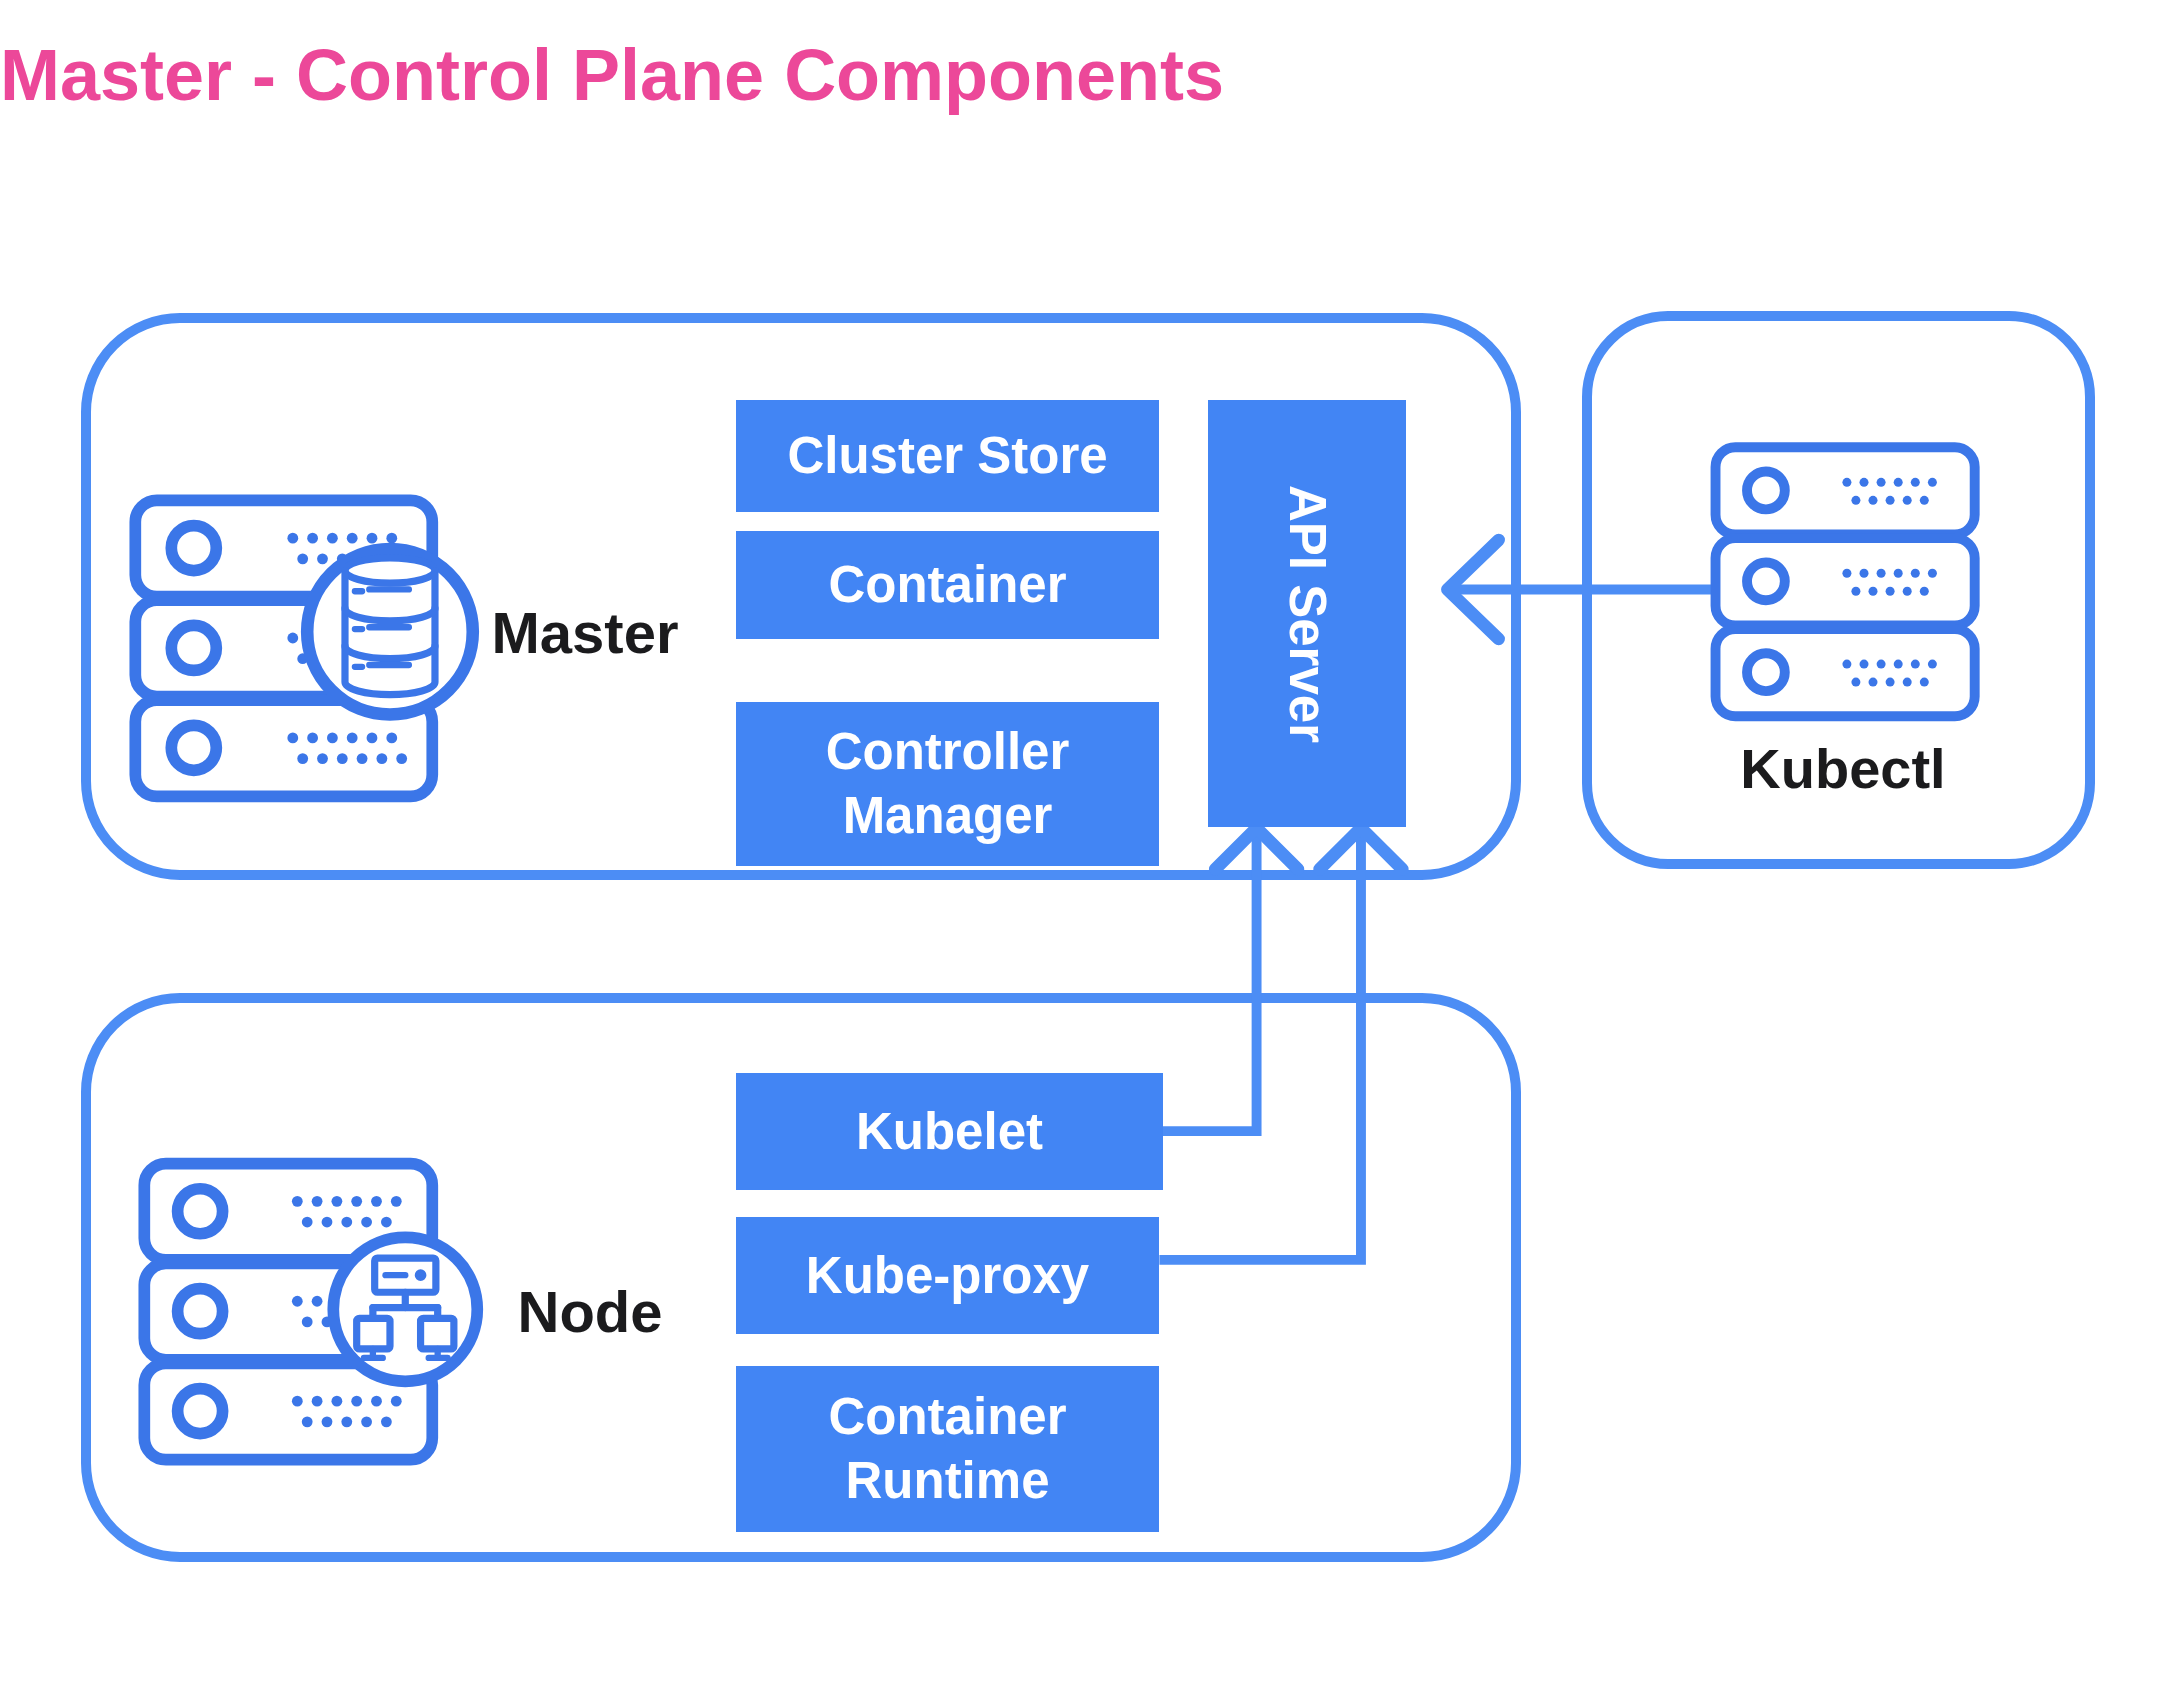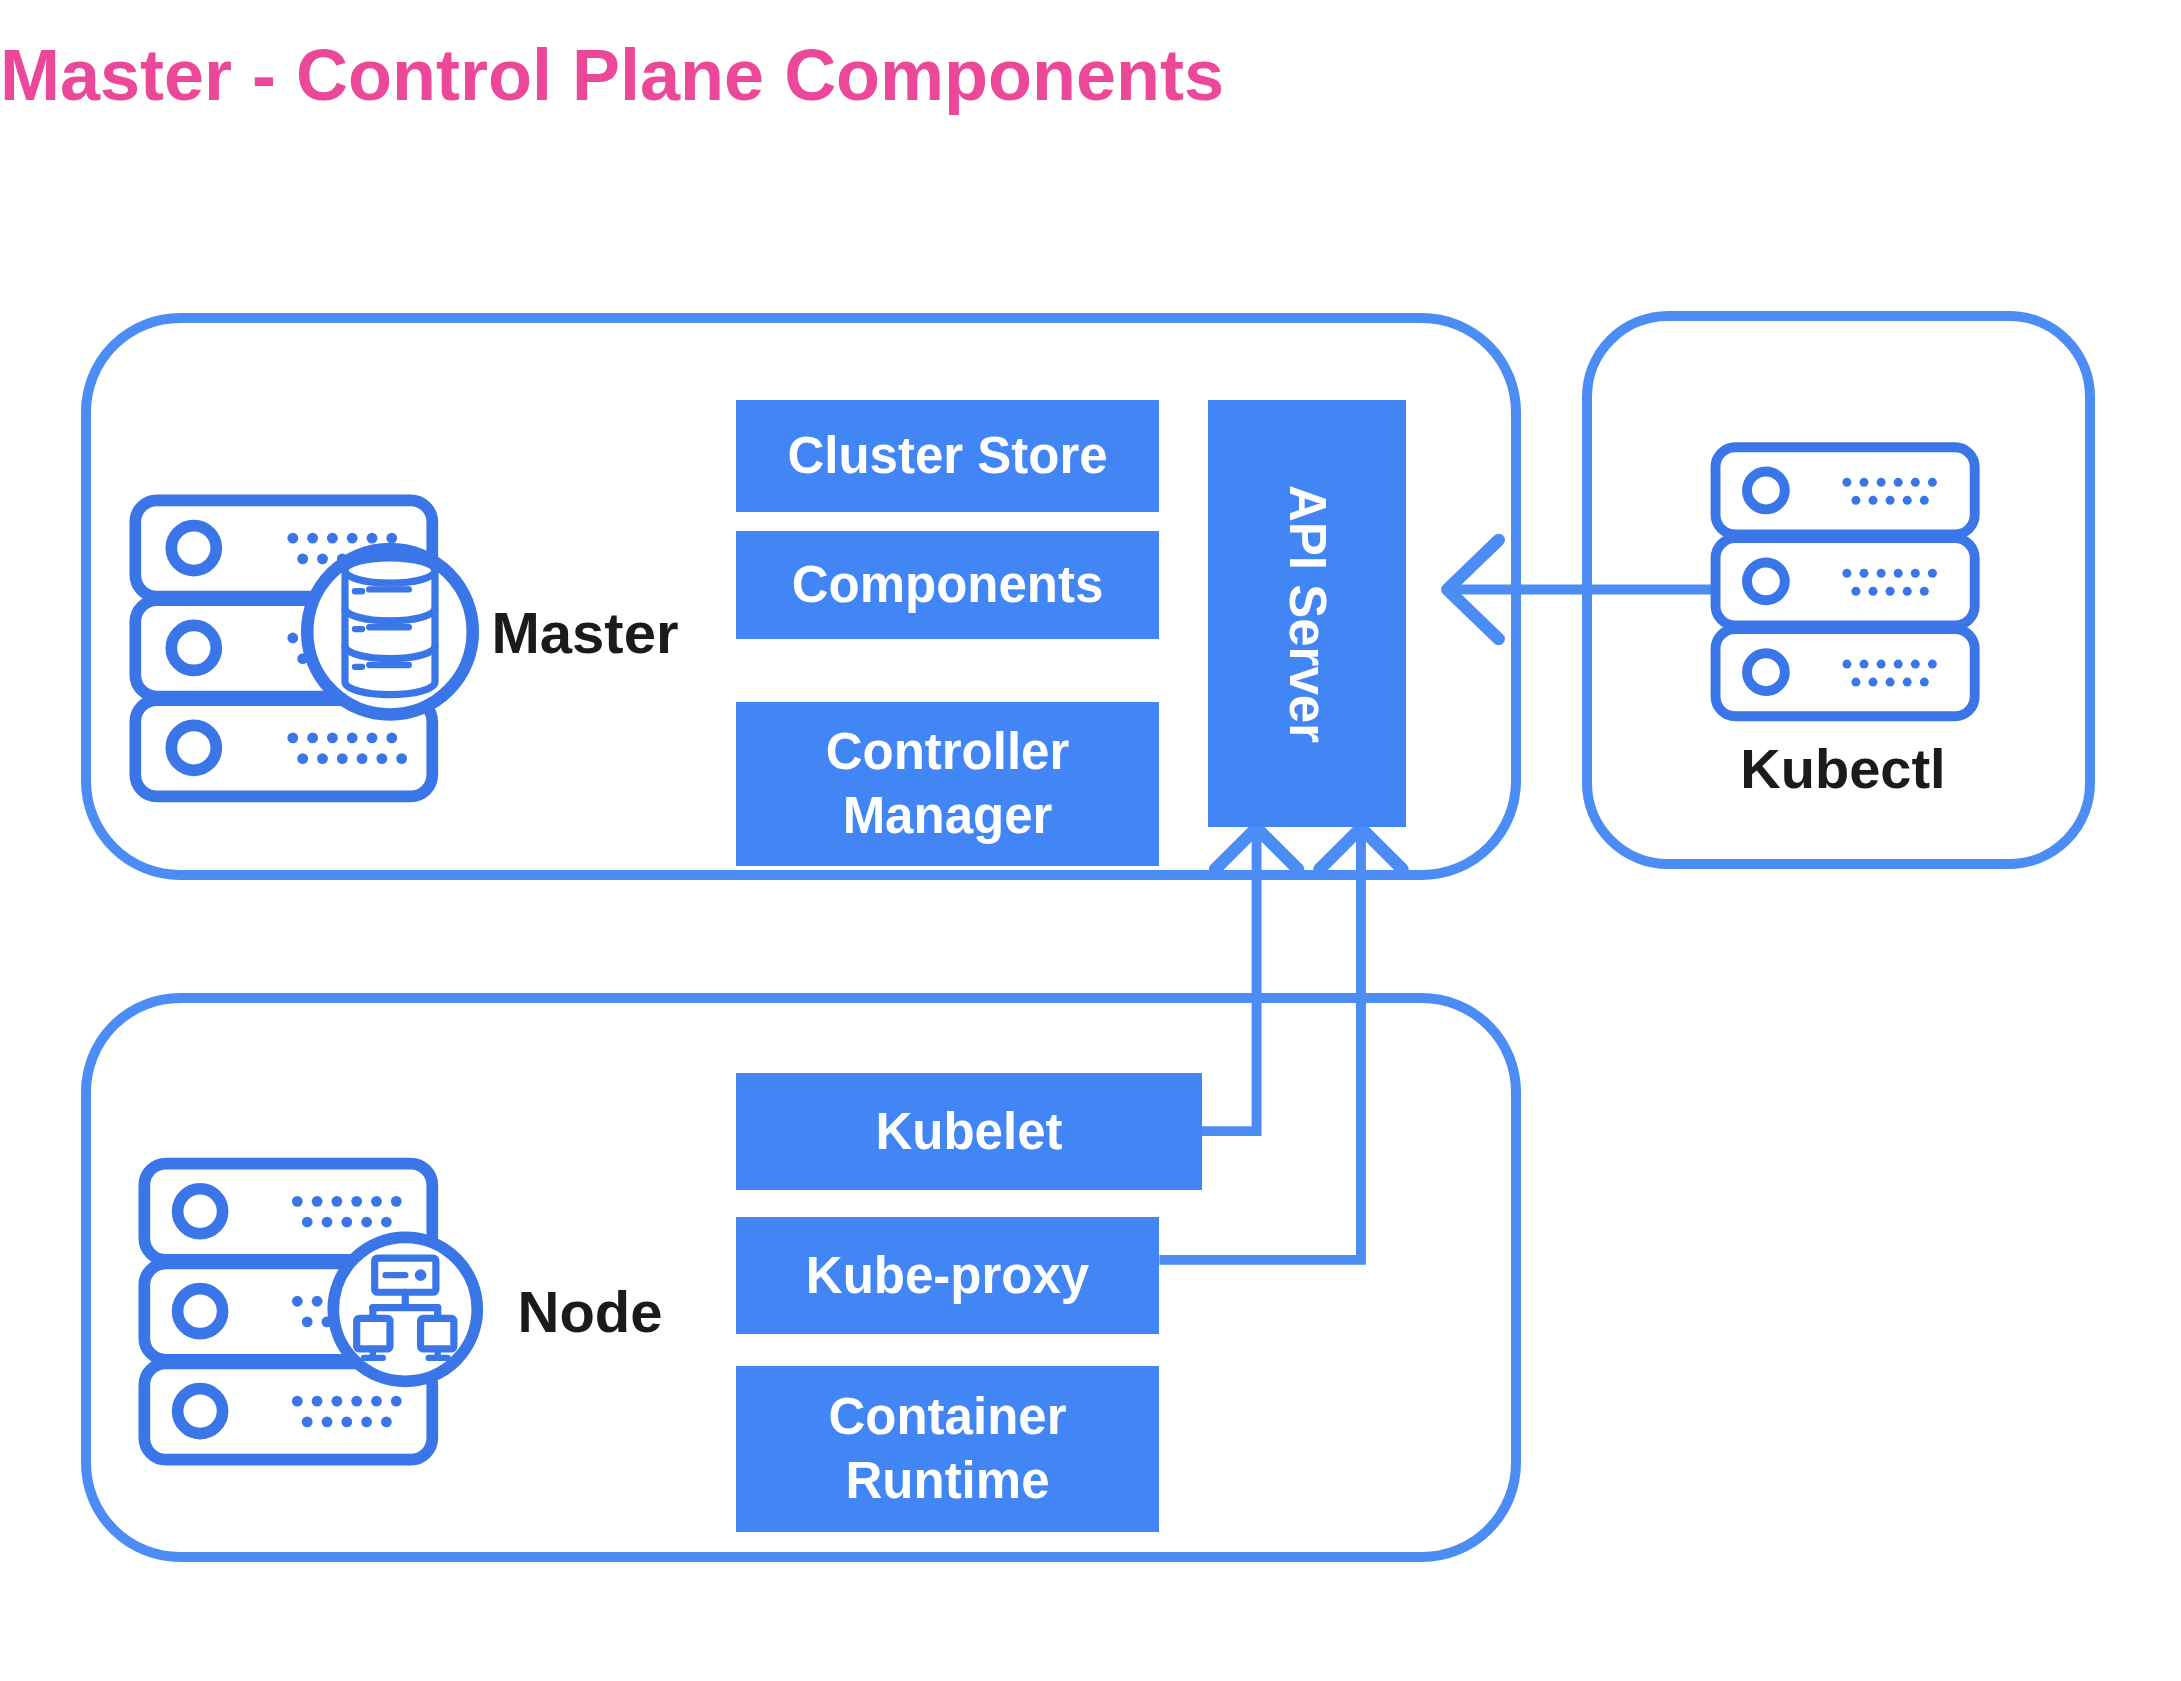--- a/index.html
+++ b/index.html
@@ -43,21 +43,21 @@
   #scheduler{left:736px;top:531px;width:423px;height:108px;}
   #controller-manager{left:736px;top:662px;width:423px;height:164px;padding:0 54px;margin-top:40px;}
   #api-server{
     left:1208px;top:400px;width:198px;height:427px;
   }
   #api-server .vtext{
     writing-mode:vertical-rl;
     text-orientation:mixed;
     white-space:nowrap;
   }
-  #kubelet{left:736px;top:1073px;width:466px;height:117px;}
+  #kubelet{left:736px;top:1073px;width:427px;height:117px;}
   #kube-proxy{left:736px;top:1217px;width:423px;height:117px;}
   #container-runtime{left:736px;top:1366px;width:423px;height:166px;padding:0 54px;}
   .big-label{
     position:absolute;
     color:#1B1B1D;
     font-size:58px;font-weight:700;
     text-align:center;
     z-index:10;
   }
   #master-label{left:450px;top:599px;width:270px;}
@@ -247,21 +247,21 @@
         <circle cx="2062" cy="758" r="5"></circle>
           <circle cx="2081" cy="758" r="5"></circle>
           <circle cx="2100" cy="758" r="5"></circle>
           <circle cx="2119" cy="758" r="5"></circle>
           <circle cx="2138" cy="758" r="5"></circle>
       </g>
     </g>
   </svg>
 
   <div id="cluster-store" class="blue-box">Cluster Store</div>
-  <div id="scheduler" class="blue-box">Components</div>
+  <div id="scheduler" class="blue-box">Container</div>
   <div id="controller-manager" class="blue-box">Controller Manager</div>
   <div id="api-server" class="blue-box">
     <span class="vtext">API Server</span>
   </div>
   <div id="kubelet" class="blue-box">Kubelet</div>
   <div id="kube-proxy" class="blue-box">Kube-proxy</div>
   <div id="container-runtime" class="blue-box">Container Runtime</div>
 
   <div id="master-label" class="big-label">Master</div>
   <div id="node-label" class="big-label">Node</div>

